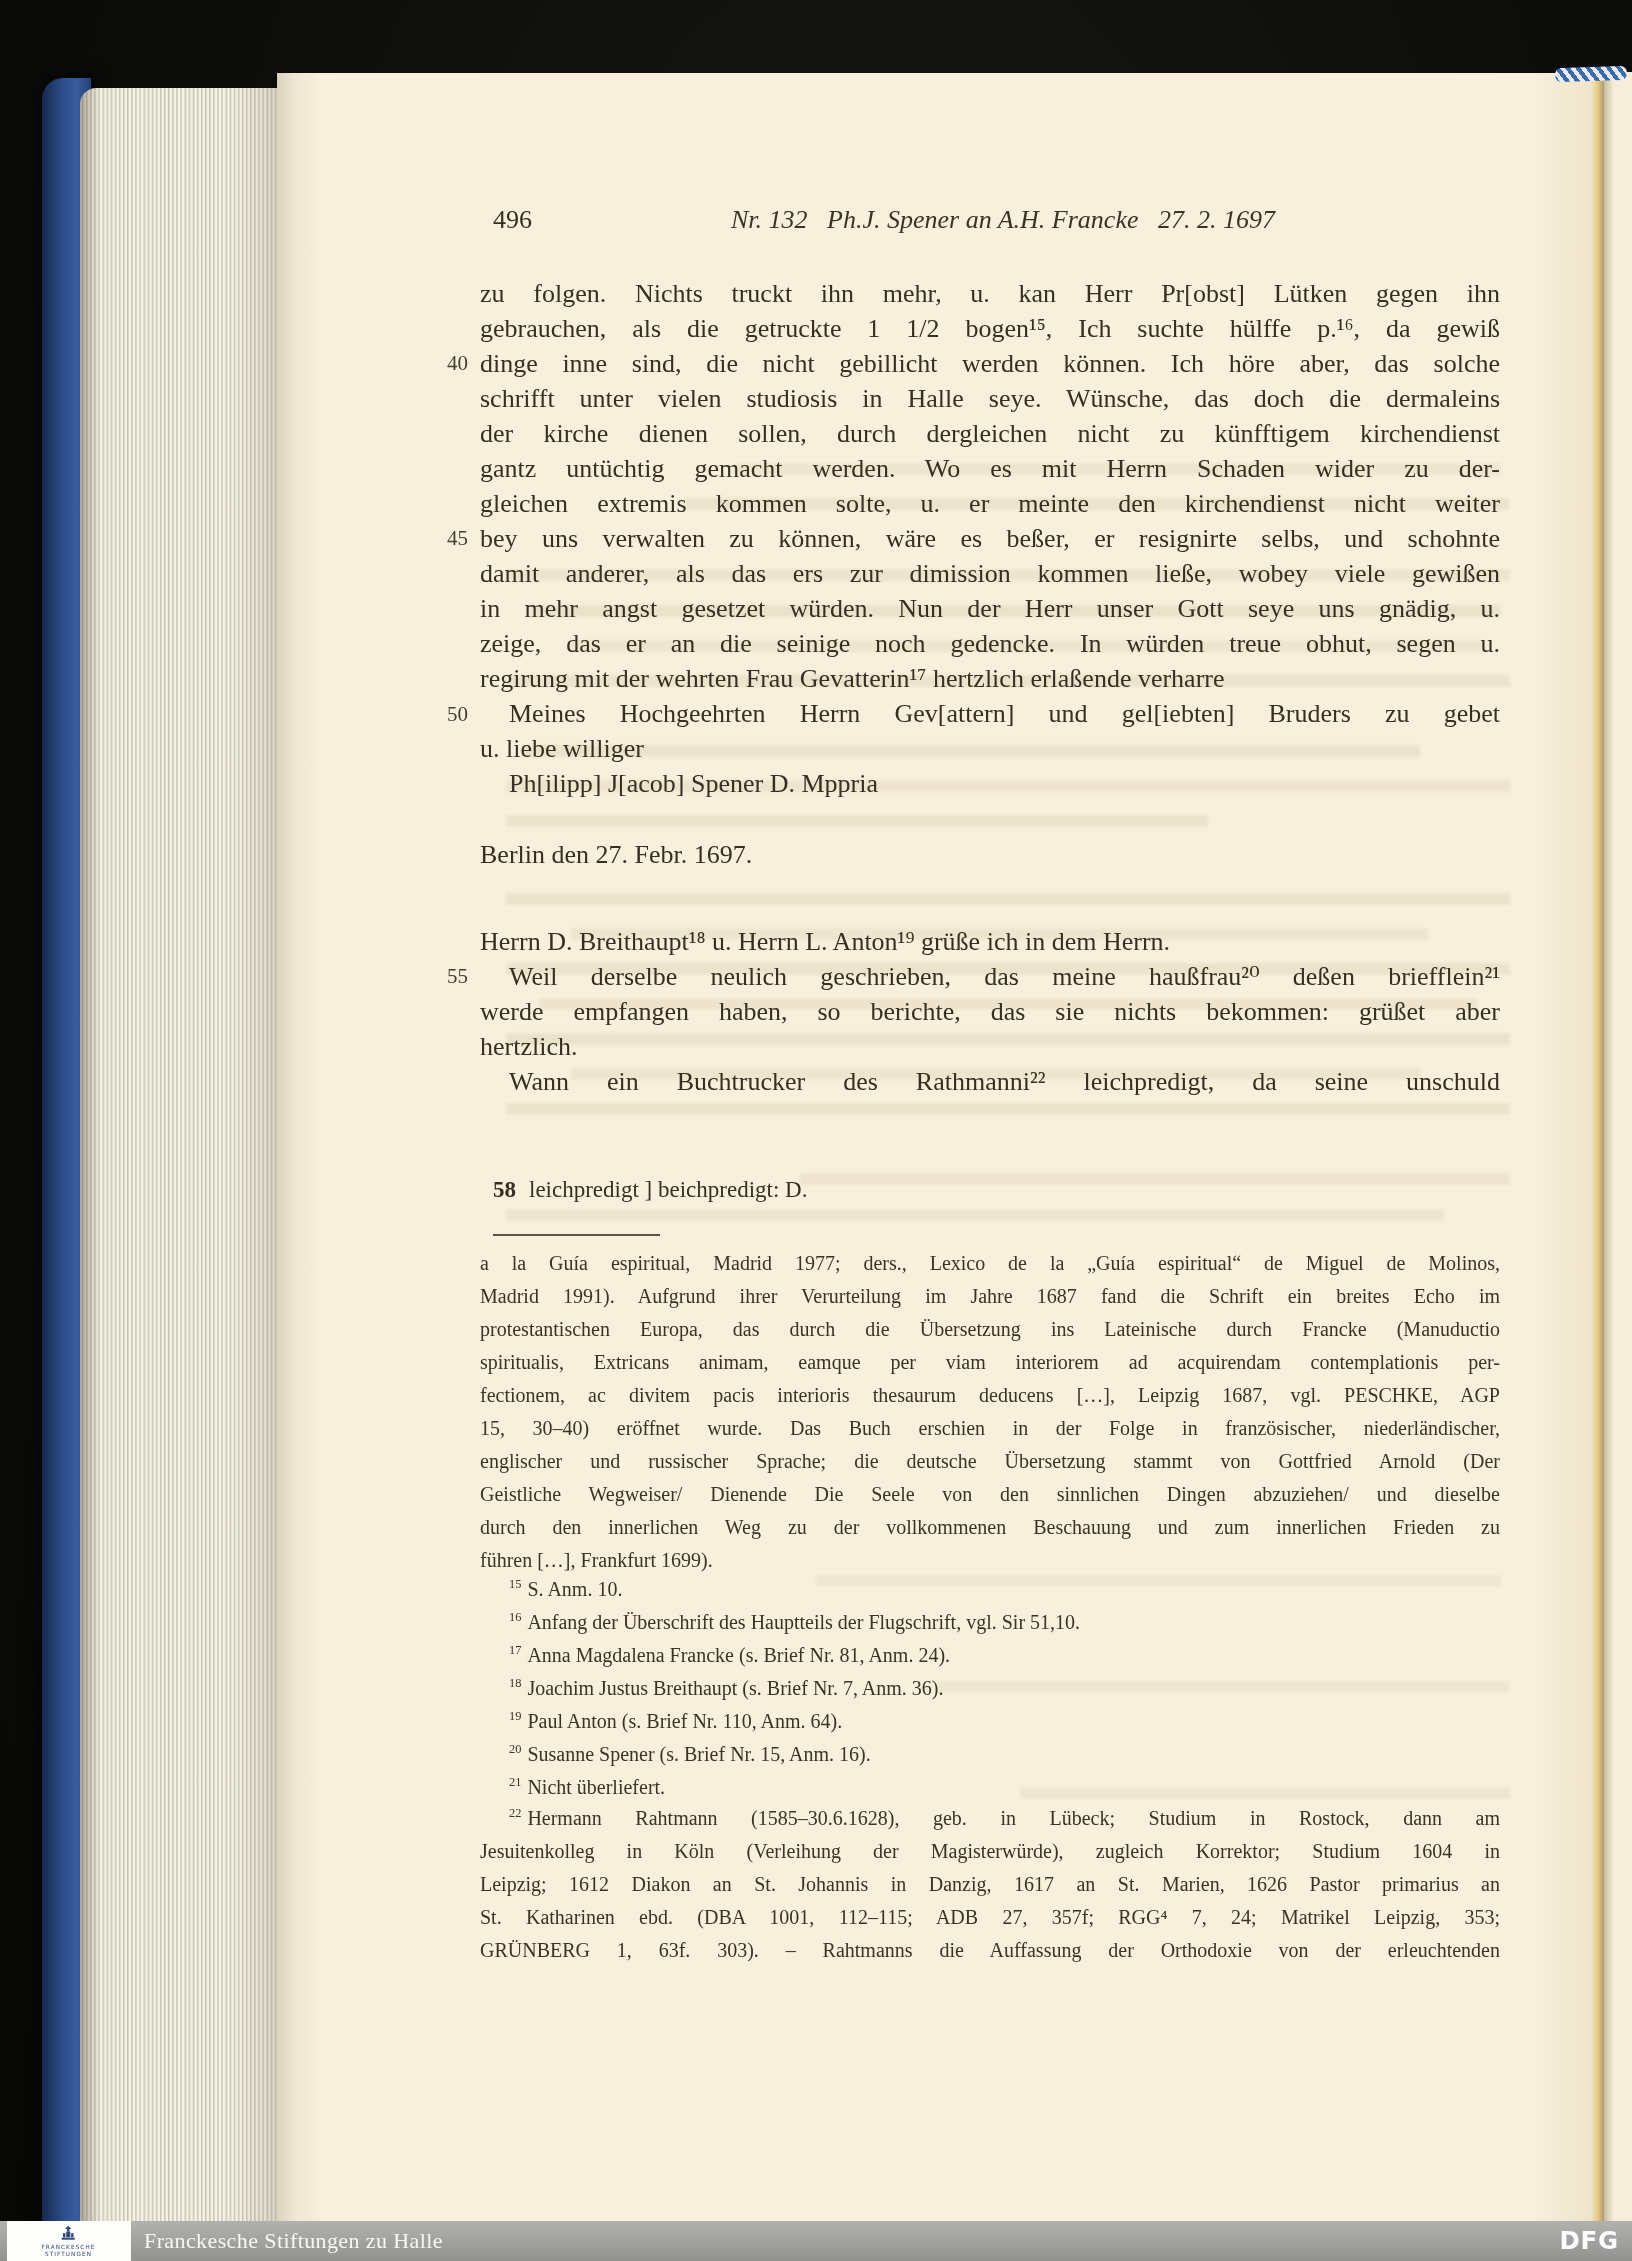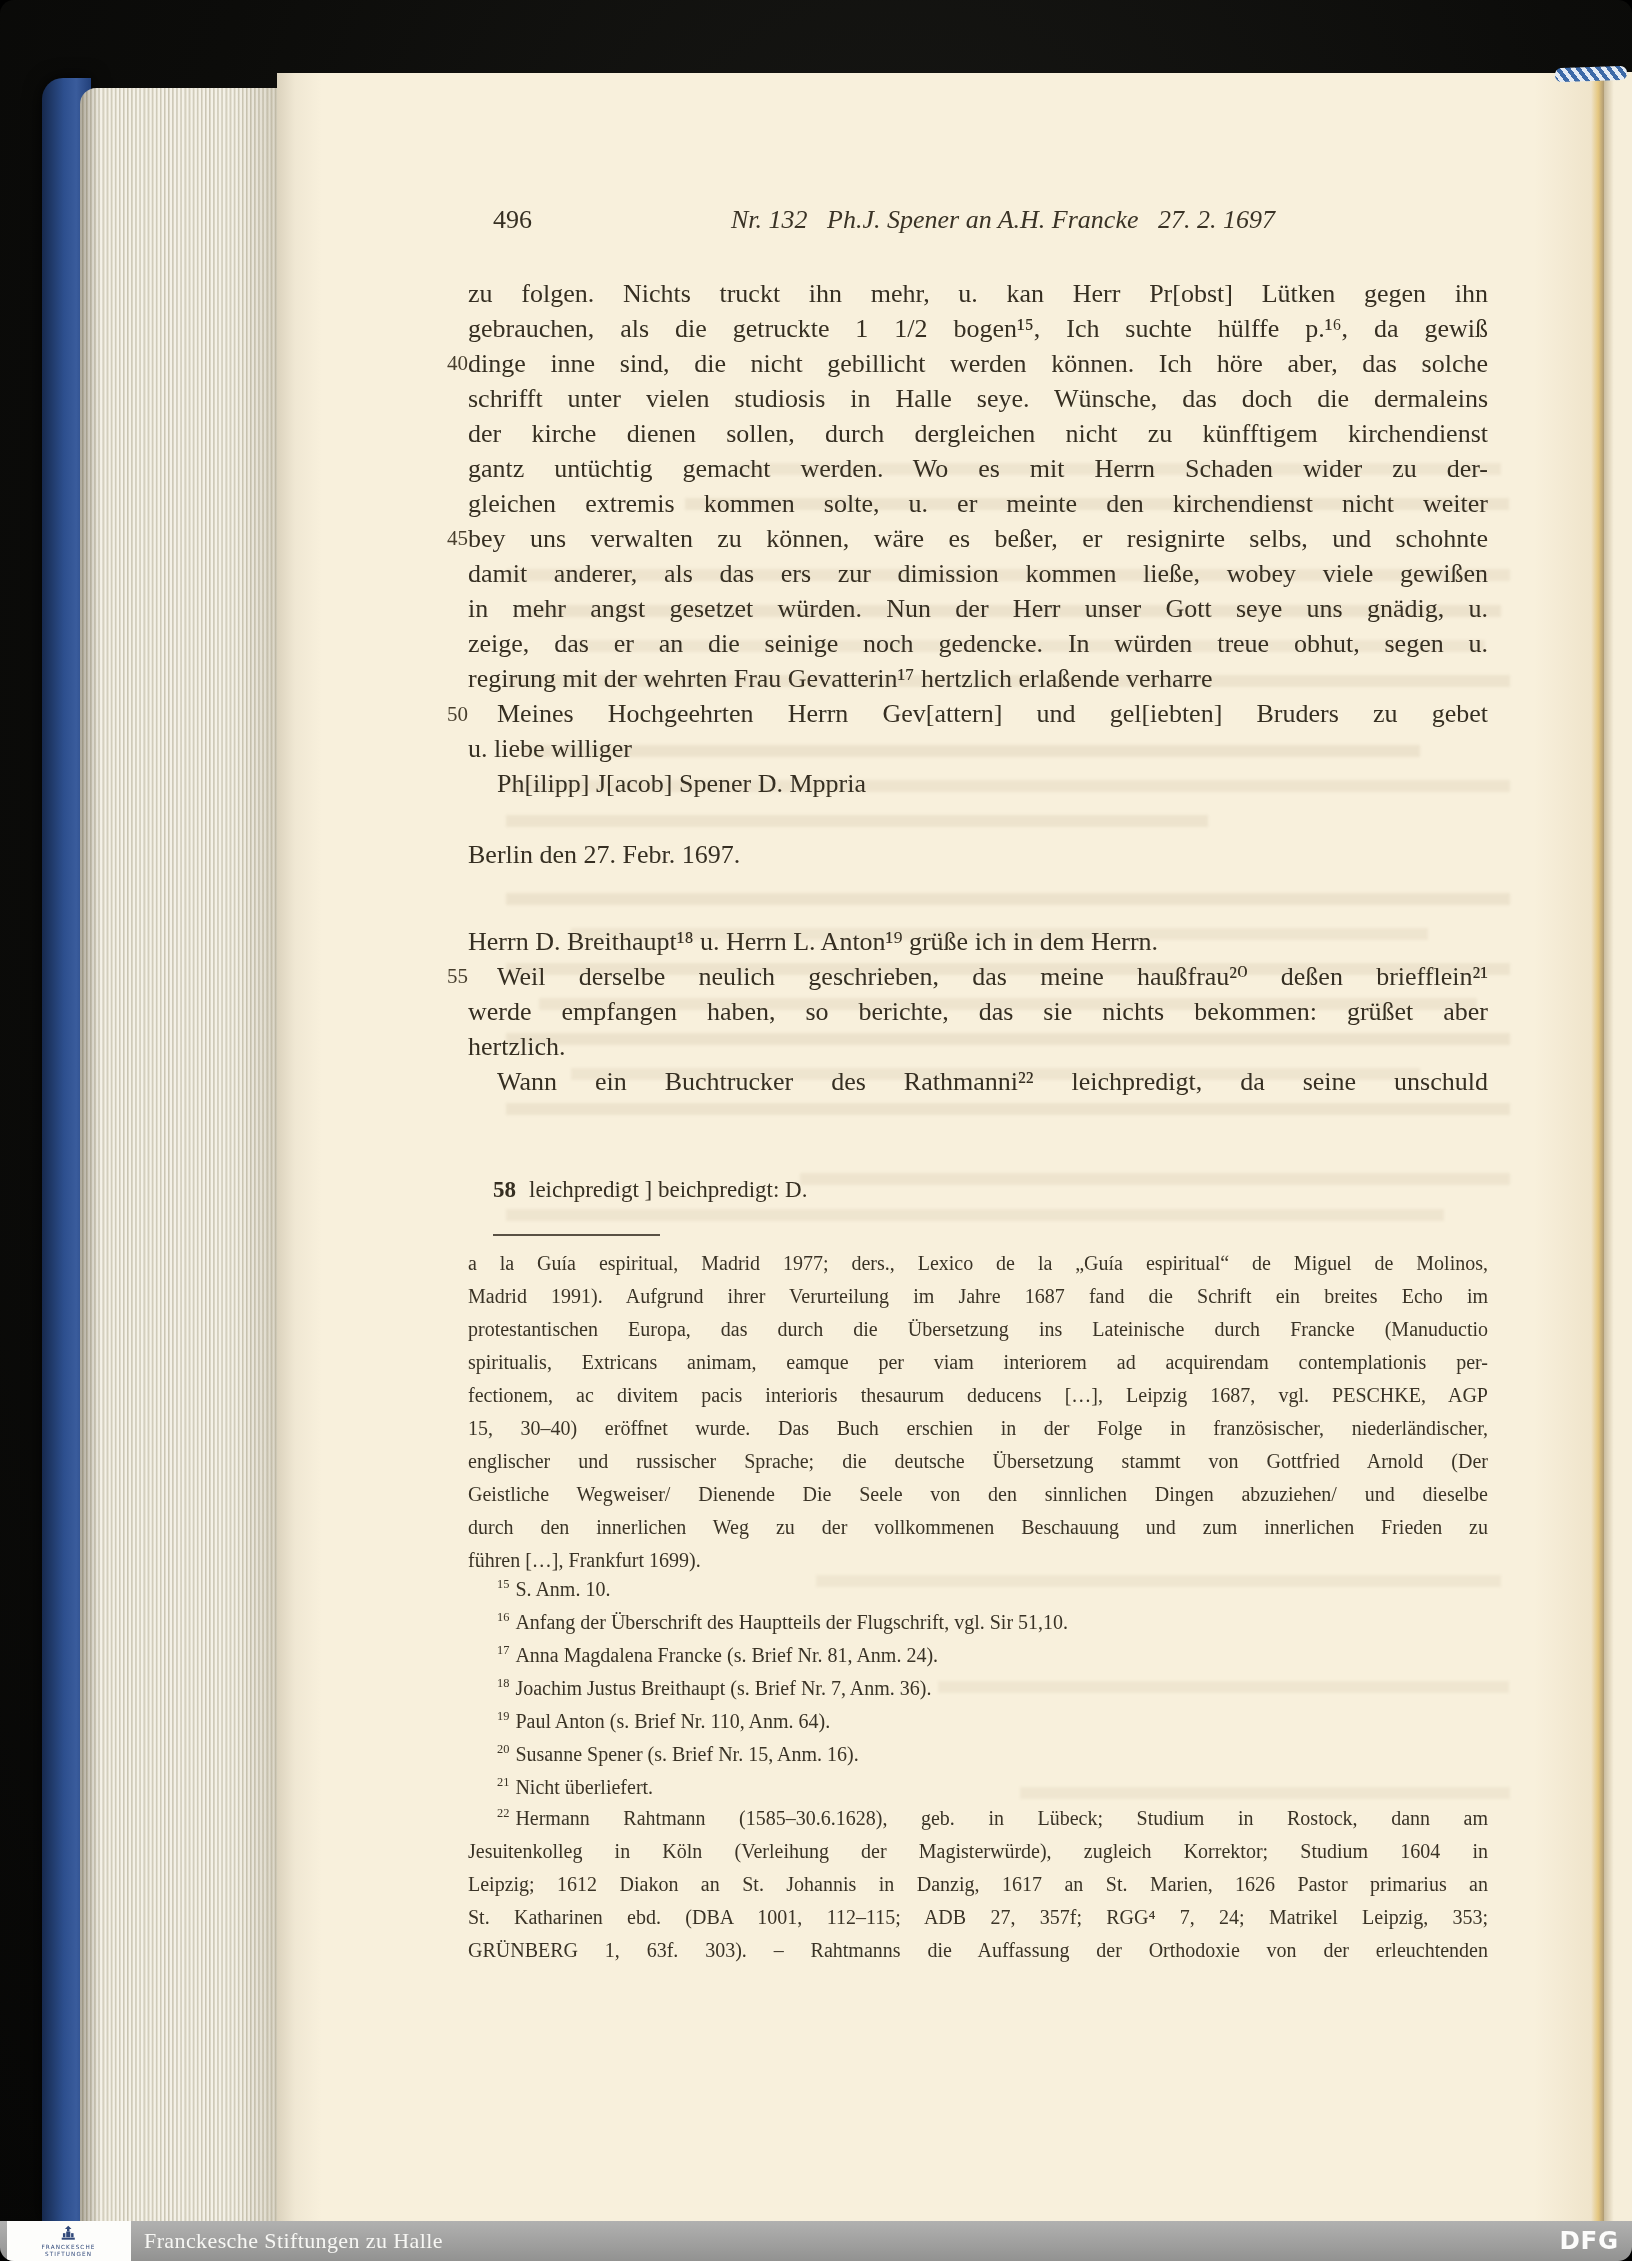--- a/index.html
+++ b/index.html
@@ -1,18 +1,18 @@
 <!DOCTYPE html>
 <html style="font-size:13px"><head>
 <meta charset="utf-8">
 <style>
   html,body{margin:0;padding:0;background:#000;}
   .stage{position:relative;width:1632px;height:2261px;overflow:hidden;
          background:radial-gradient(ellipse at 55% 30%, #1a1a17 0%, #0c0c0a 60%, #070706 100%);
-         font-family:"Liberation Serif","DejaVu Serif",serif;border-radius:14px;}
+         font-family:"Liberation Serif","DejaVu Serif",serif;}
   
   .cover{position:absolute;left:42px;top:78px;width:49px;height:2143px;
          border-radius:21px 0 0 0;
          background:linear-gradient(90deg,#16294d 0%,#2d4f8e 45%,#3a5c9c 70%,#22407a 100%);
          box-shadow:0 0 18px rgba(0,0,0,.8);}
   .stack{position:absolute;left:80px;top:88px;width:199px;height:2133px;
          border-radius:16.3px 0 0 0;
          background:
            linear-gradient(90deg,rgba(90,82,64,.45) 0px,rgba(0,0,0,0) 21px,rgba(0,0,0,0) 78%,rgba(140,128,100,.25) 100%),
            repeating-linear-gradient(90deg,#f4f1e7 0px,#f4f1e7 1.6px,#c9c4b2 2.4px,#e9e5d6 4.1px);}
@@ -23,21 +23,21 @@
           #f8f0dc;}
   .fold{position:absolute;left:1591px;top:73px;width:13px;height:2148px;
         background:linear-gradient(90deg,rgba(214,174,86,0) 0%,rgba(226,190,104,.75) 55%,rgba(122,94,44,.55) 100%);}
   .page2{position:absolute;left:1604px;top:72px;width:28px;height:2149px;
          background:linear-gradient(90deg,rgba(120,95,45,.35) 0px,rgba(0,0,0,0) 9.8px),#f6eeda;}
   .headband{position:absolute;left:1555px;top:67px;width:72px;height:14px;border-radius:6.5px;
             transform:rotate(-2deg);
             background:repeating-linear-gradient(55deg,#3d6aa8 0 4.1px,#e4ebf4 4.1px 8.2px);}
   
   .ghost{position:absolute;height:12.2px;background:#a08a64;filter:blur(1.6px);}
-  .block{position:absolute;left:468px;width:1020px;}
+  .block{position:absolute;left:480px;width:1020px;}
   .line{height:35px;line-height:35px;font-size:26px;color:#362f22;overflow:hidden;}
   .fnline{height:33px;line-height:33px;font-size:20px;color:#3a3326;overflow:hidden;}
   .jus{text-align:justify;text-align-last:justify;}
   .ind{text-indent:29px;}
   .pageno{position:absolute;left:493px;top:202px;height:35px;line-height:35px;font-size:26px;color:#362f22;}
   .headtitle{position:absolute;left:493px;top:202px;width:1020px;height:35px;line-height:35px;
              font-size:26px;font-style:italic;text-align:center;white-space:pre;color:#3a3326;}
   .lnum{position:absolute;left:437px;width:41px;height:35px;line-height:35px;
         text-align:center;font-size:21px;color:#473e2d;}
   .app{position:absolute;left:493px;top:1173px;height:33px;line-height:33px;font-size:23px;color:#362f22;}

